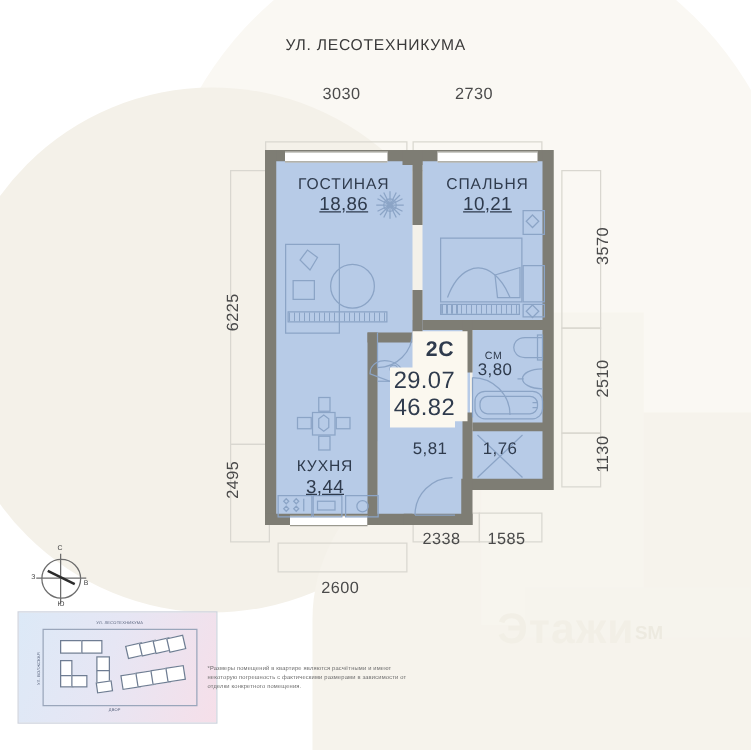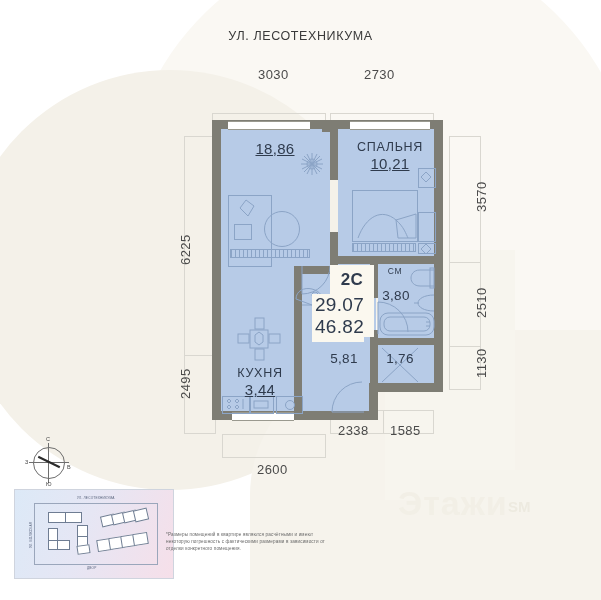--- a/index.html
+++ b/index.html
@@ -271,34 +271,35 @@
     <path d="M22,1 C12,1 6,5 6,9 C6,13 12,17 22,17"></path>
     <path d="M2,9 L7,9"></path>
   </svg>
   <svg class="fur" style="left:380px;top:313px;width:54px;height:22px;">
     <rect x="0" y="0" width="54" height="22" rx="8"></rect>
     <rect x="4" y="4" width="46" height="14" rx="6"></rect>
     <path d="M46,9 L50,9 M46,13 L50,13"></path>
   </svg>
 
   <div class="lbl" style="left:225px;top:140px;width:100px;">
+    <div class="nm">ГОСТИНАЯ</div>
     <div class="ar">18,86</div>
   </div>
 
   <div class="lbl" style="left:340px;top:140px;width:100px;">
     <div class="nm">СПАЛЬНЯ</div>
     <div class="ar">10,21</div>
   </div>
 
   <div class="lbl" style="left:222px;top:366px;width:76px;">
     <div class="nm">КУХНЯ</div>
     <div class="ar">3,44</div>
   </div>
 
-  <div class="lbl" style="left:378px;top:266px;width:34px;">
+  <div class="lbl" style="left:378px;top:279px;width:34px;">
     <div class="tiny">СМ</div>
   </div>
   <div class="lbl" style="left:376px;top:288px;width:40px;">
     <div class="sm">3,80</div>
   </div>
 
   <div class="lbl" style="left:326px;top:351px;width:36px;">
     <div class="sm">5,81</div>
   </div>
 

